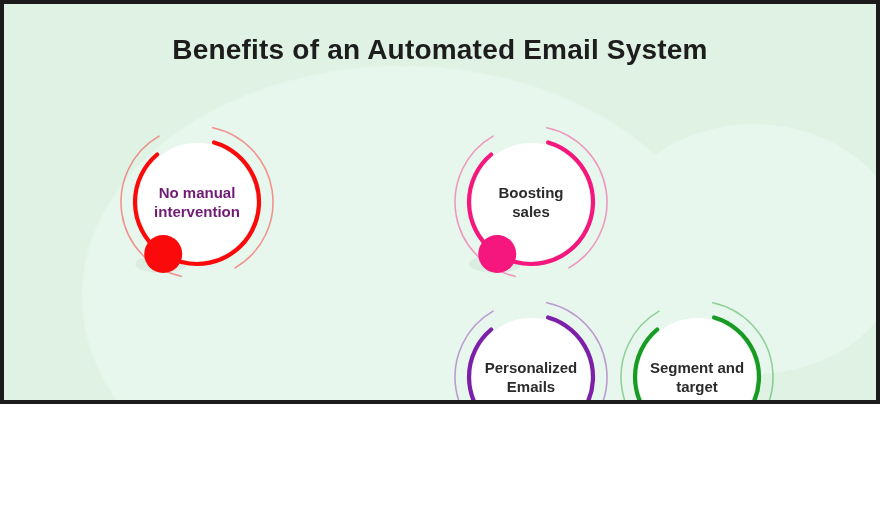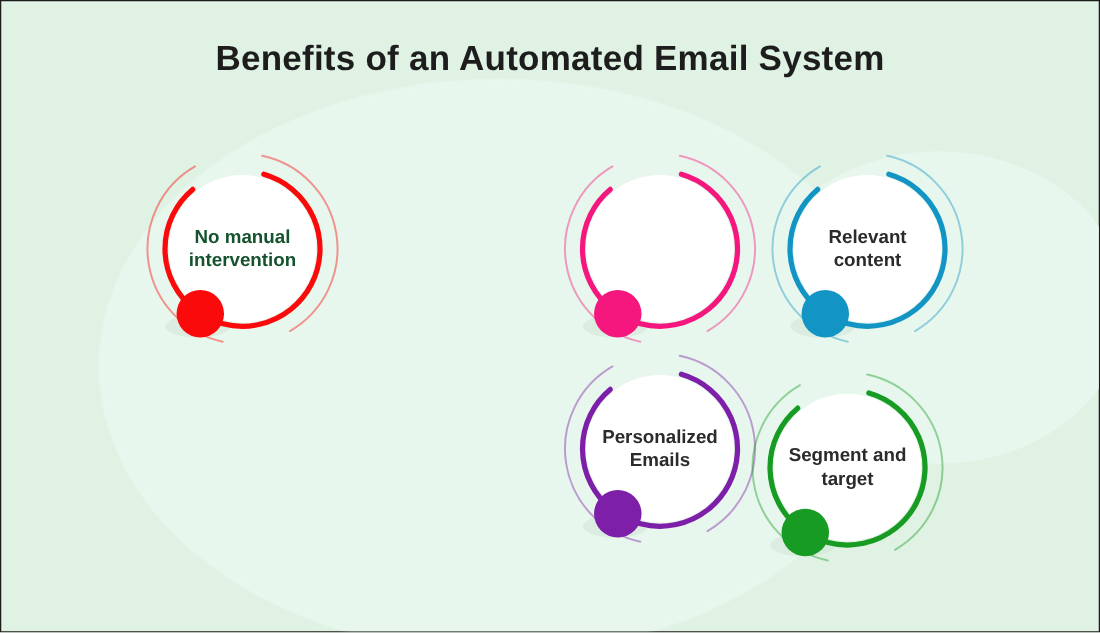--- a/index.html
+++ b/index.html
@@ -7,23 +7,23 @@
     margin: 0;
     padding: 0;
     background: #ffffff;
   }
   body {
     font-family: "Liberation Sans", sans-serif;
   }
   #infographic {
     position: relative;
     width: 880px;
-    height: 506px;
+    height: 404px;
     box-sizing: border-box;
-    border: 1px solid #c2410c;
+    border: 4px solid #c2410c;
     background: #dff2e4;
     overflow: hidden;
   }
   
   .bg-blob {
     position: absolute;
     border-radius: 50%;
     background: #e9f7ee;
     pointer-events: none;
   }
@@ -105,58 +105,48 @@
   <div class="grid">
       <div class="node" style="left: 108px; top: 0px;">
         <svg viewBox="0 0 170 176">
           <ellipse cx="49.23" cy="138.00" rx="26" ry="9" fill="#cfe6d7" opacity="0.55"></ellipse>
           <circle cx="85" cy="76" r="59" fill="#ffffff"></circle>
           <path d="M 69.20 150.34 A 76 76 0 0 1 47.00 10.18" fill="none" stroke="#fa0a0a" stroke-width="1.6" stroke-linecap="round" opacity="0.42"></path>
           <path d="M 100.80 1.66 A 76 76 0 0 1 123.00 141.82" fill="none" stroke="#fa0a0a" stroke-width="1.6" stroke-linecap="round" opacity="0.42"></path>
           <path d="M 102.09 16.40 A 62 62 0 1 1 45.15 28.51" fill="none" stroke="#fa0a0a" stroke-width="4.2" stroke-linecap="round"></path>
           <circle cx="51.23" cy="128.00" r="19" fill="#fa0a0a"></circle>
         </svg>
-        <div class="label" style="color: #14532d;">No manual
+        <div class="label" style="color: #701a75;">No manual
 intervention</div>
       </div>
       <div class="node" style="left: 442px; top: 0px;">
         <svg viewBox="0 0 170 176">
           <ellipse cx="49.23" cy="138.00" rx="26" ry="9" fill="#cfe6d7" opacity="0.55"></ellipse>
           <circle cx="85" cy="76" r="59" fill="#ffffff"></circle>
           <path d="M 69.20 150.34 A 76 76 0 0 1 47.00 10.18" fill="none" stroke="#f5167e" stroke-width="1.6" stroke-linecap="round" opacity="0.42"></path>
           <path d="M 100.80 1.66 A 76 76 0 0 1 123.00 141.82" fill="none" stroke="#f5167e" stroke-width="1.6" stroke-linecap="round" opacity="0.42"></path>
           <path d="M 102.09 16.40 A 62 62 0 1 1 45.15 28.51" fill="none" stroke="#f5167e" stroke-width="4.2" stroke-linecap="round"></path>
           <circle cx="51.23" cy="128.00" r="19" fill="#f5167e"></circle>
         </svg>
+        <div class="label" style="color: rgb(43, 43, 43);">Boosting
+sales</div>
       </div>
-      <div class="node" style="left: 608px; top: 0px;">
-        <svg viewBox="0 0 170 176">
-          <ellipse cx="49.23" cy="138.00" rx="26" ry="9" fill="#cfe6d7" opacity="0.55"></ellipse>
-          <circle cx="85" cy="76" r="59" fill="#ffffff"></circle>
-          <path d="M 69.20 150.34 A 76 76 0 0 1 47.00 10.18" fill="none" stroke="#1295c4" stroke-width="1.6" stroke-linecap="round" opacity="0.42"></path>
-          <path d="M 100.80 1.66 A 76 76 0 0 1 123.00 141.82" fill="none" stroke="#1295c4" stroke-width="1.6" stroke-linecap="round" opacity="0.42"></path>
-          <path d="M 102.09 16.40 A 62 62 0 1 1 45.15 28.51" fill="none" stroke="#1295c4" stroke-width="4.2" stroke-linecap="round"></path>
-          <circle cx="51.23" cy="128.00" r="19" fill="#1295c4"></circle>
-        </svg>
-        <div class="label" style="color: rgb(43, 43, 43);">Relevant
-content</div>
-      </div>
-      <div class="node" style="left: 442px; top: 160px; text-decoration: underline;">
+      <div class="node" style="left: 442px; top: 175px; text-decoration: underline;">
         <svg viewBox="0 0 170 176">
           <ellipse cx="49.23" cy="138.00" rx="26" ry="9" fill="#cfe6d7" opacity="0.55"></ellipse>
           <circle cx="85" cy="76" r="59" fill="#ffffff"></circle>
           <path d="M 69.20 150.34 A 76 76 0 0 1 47.00 10.18" fill="none" stroke="#7d1fa8" stroke-width="1.6" stroke-linecap="round" opacity="0.42"></path>
           <path d="M 100.80 1.66 A 76 76 0 0 1 123.00 141.82" fill="none" stroke="#7d1fa8" stroke-width="1.6" stroke-linecap="round" opacity="0.42"></path>
           <path d="M 102.09 16.40 A 62 62 0 1 1 45.15 28.51" fill="none" stroke="#7d1fa8" stroke-width="4.2" stroke-linecap="round"></path>
           <circle cx="51.23" cy="128.00" r="19" fill="#7d1fa8"></circle>
         </svg>
         <div class="label" style="color: rgb(43, 43, 43);">Personalized
 Emails</div>
       </div>
-      <div class="node" style="left: 592px; top: 175px;">
+      <div class="node" style="left: 608px; top: 175px;">
         <svg viewBox="0 0 170 176">
           <ellipse cx="49.23" cy="138.00" rx="26" ry="9" fill="#cfe6d7" opacity="0.55"></ellipse>
           <circle cx="85" cy="76" r="59" fill="#ffffff"></circle>
           <path d="M 69.20 150.34 A 76 76 0 0 1 47.00 10.18" fill="none" stroke="#179b23" stroke-width="1.6" stroke-linecap="round" opacity="0.42"></path>
           <path d="M 100.80 1.66 A 76 76 0 0 1 123.00 141.82" fill="none" stroke="#179b23" stroke-width="1.6" stroke-linecap="round" opacity="0.42"></path>
           <path d="M 102.09 16.40 A 62 62 0 1 1 45.15 28.51" fill="none" stroke="#179b23" stroke-width="4.2" stroke-linecap="round"></path>
           <circle cx="51.23" cy="128.00" r="19" fill="#179b23"></circle>
         </svg>
         <div class="label" style="color: rgb(43, 43, 43);">Segment and
 target</div>

